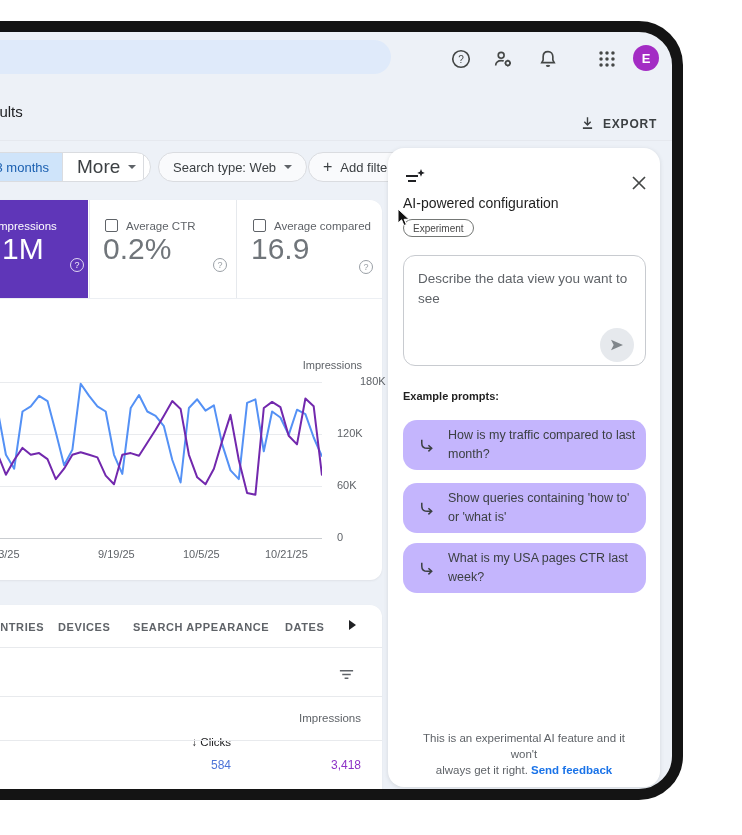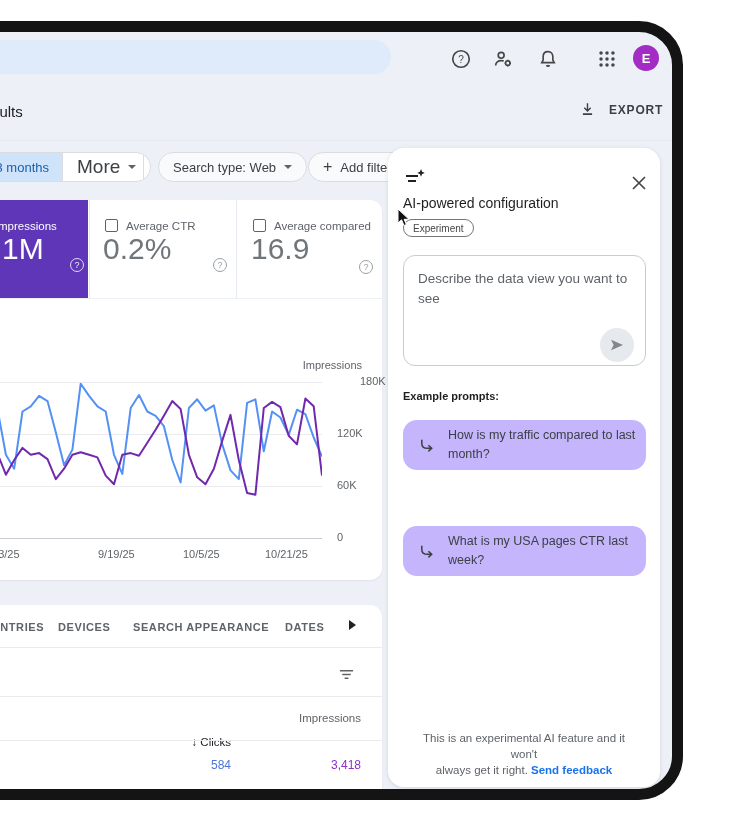--- a/index.html
+++ b/index.html
@@ -11,21 +11,21 @@
   .content { position:absolute; inset:0; }
   .abs { position:absolute; }
 
   
   .search-pill { left:-40px; top:8px; width:480px; height:34px; border-radius:17px; background:#dfeafa; }
   .topicon { width:22px; height:22px; top:16px; color:#444746; cursor:pointer; }
   .avatar { left:682px; top:13px; width:26px; height:26px; border-radius:50%; background:#a32cc4;
     color:#fff; font-size:13px; font-weight:bold; display:flex; align-items:center; justify-content:center; cursor:pointer; }
 
   .page-title { left:-135px; top:71px; width:240px; font-size:15px; color:#202124; white-space:nowrap; }
-  .export { left:628px; top:69px; display:flex; align-items:center; gap:13px; cursor:pointer; }
+  .export { left:628px; top:83px; display:flex; align-items:center; gap:7px; cursor:pointer; }
   .export-label { font-size:12px; font-weight:bold; letter-spacing:0.8px; color:#3c4043; }
   .hdiv-header { left:-40px; top:108px; width:800px; height:1px; background:#e5e8ee; }
 
   
   .chip-group { left:-60px; top:120px; height:30px; display:flex; border:1px solid #dadce0;
     border-radius:16px; overflow:hidden; background:#fff; }
   .chip-date { background:#cfe4fa; color:#1a5fb0; font-size:13px; display:flex; align-items:center;
     justify-content:flex-end; padding:0 13px; width:170px; cursor:pointer; }
   .chip-more { display:flex; align-items:center; gap:8px; padding:0 14px; font-size:19px;
     color:#3c4043; border-left:1px solid #dadce0; cursor:pointer; }
@@ -259,27 +259,36 @@
 
     <div class="abs prompt-card" style="top:272px;">
       <span>
         <svg viewBox="0 0 18 18" width="17" height="17" fill="none" stroke="#3c4043" stroke-width="1.6">
           <path d="M4 3v3.5C4 10.5 6 12 10 12h4"></path>
               <path d="M11 8.8 14.5 12 11 15.2"></path>
         </svg>
       </span>
       <span class="prompt-text">How is my traffic compared to last month?</span>
     </div>
-    <div class="abs prompt-card" style="top:378px;">
+    <div class="abs prompt-card" style="top:335px;">
       <span>
         <svg viewBox="0 0 18 18" width="17" height="17" fill="none" stroke="#3c4043" stroke-width="1.6">
           <path d="M4 3v3.5C4 10.5 6 12 10 12h4"></path>
               <path d="M11 8.8 14.5 12 11 15.2"></path>
         </svg>
       </span>
+      <span class="prompt-text">Show queries containing 'how to' or 'what is'</span>
+    </div>
+    <div class="abs prompt-card" style="top:395px;">
+      <span>
+        <svg viewBox="0 0 18 18" width="17" height="17" fill="none" stroke="#3c4043" stroke-width="1.6">
+          <path d="M4 3v3.5C4 10.5 6 12 10 12h4"></path>
+              <path d="M11 8.8 14.5 12 11 15.2"></path>
+        </svg>
+      </span>
       <span class="prompt-text">What is my USA pages CTR last week?</span>
     </div>
 
     <div class="abs disclaimer">
       <span>This is an experimental AI feature and it won't</span><br>
       <span>always get it right.</span>
       <a class="feedback">Send feedback</a>
     </div>
   </div>
 

